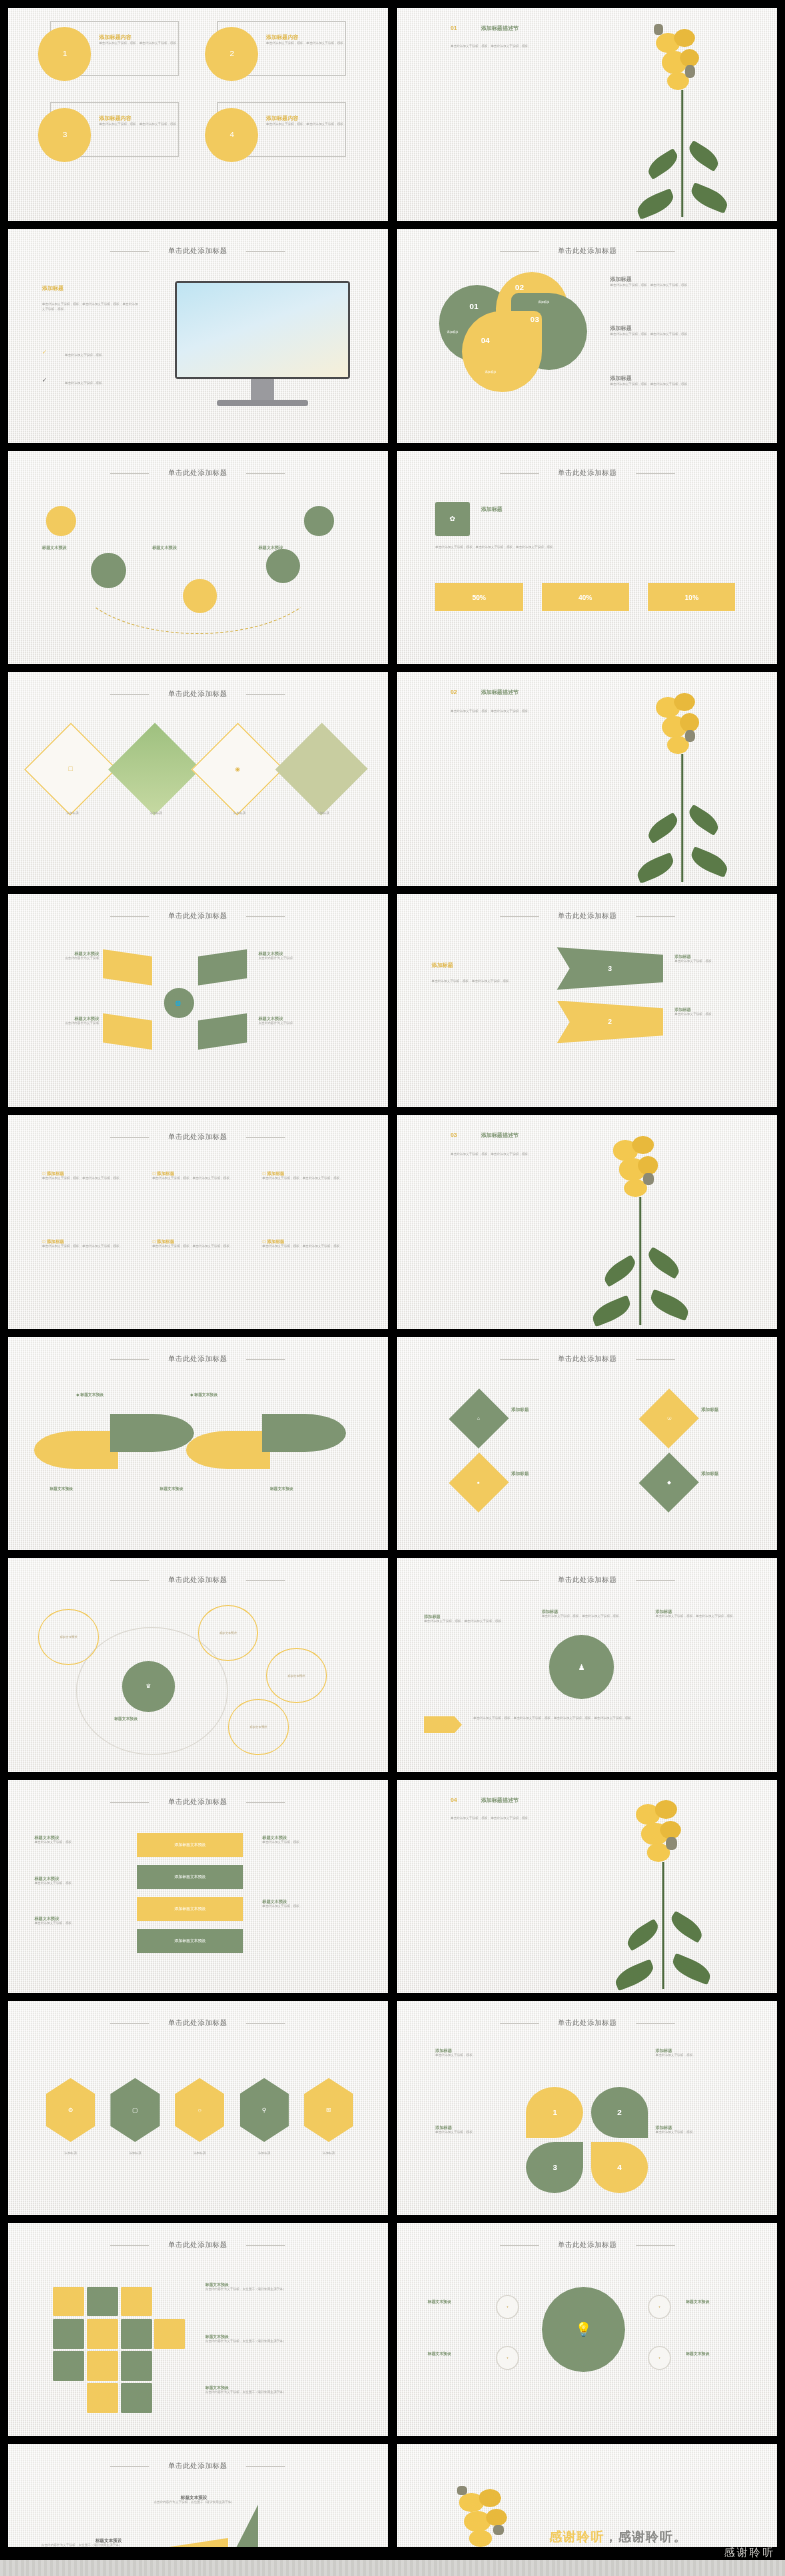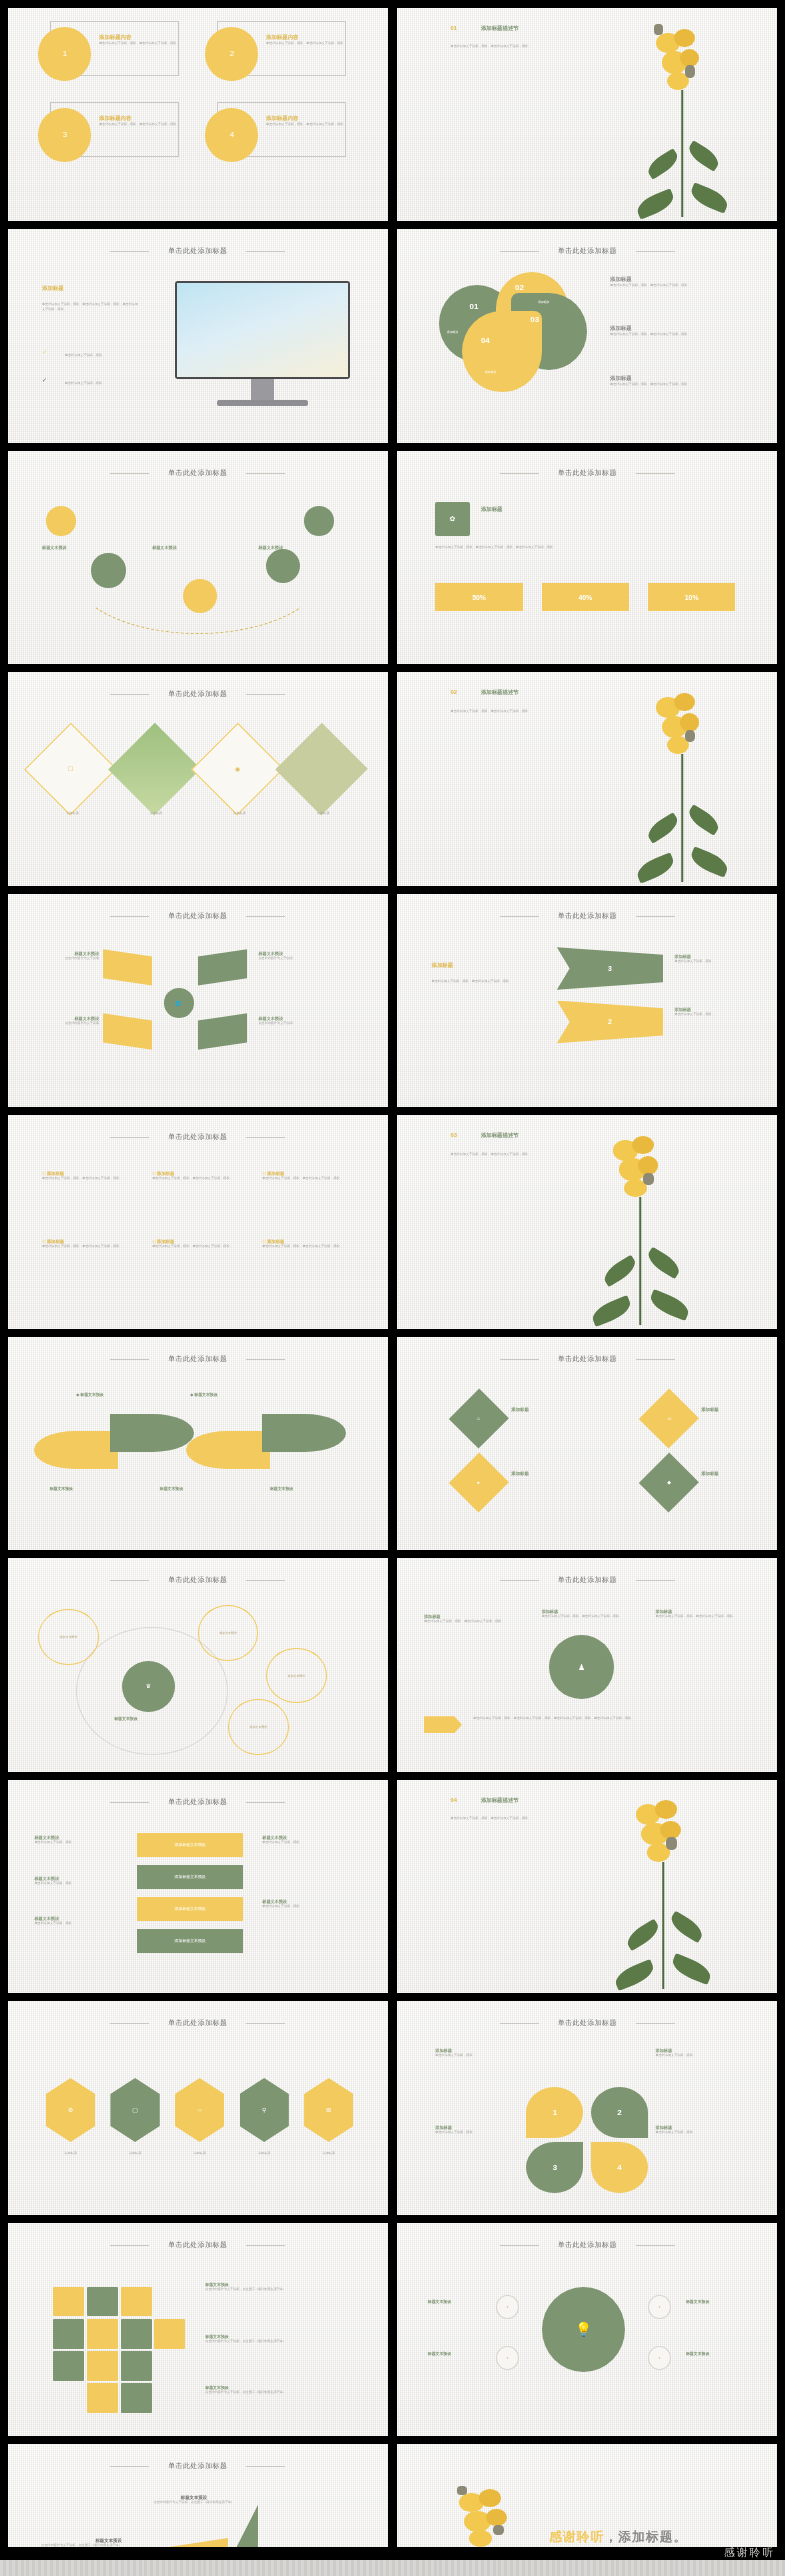--- a/index.html
+++ b/index.html
@@ -543,21 +543,21 @@
 
       <div class="pet" style="left:26%;top:6%;width:20%;height:11%;"></div>
       <div class="pet d" style="left:42%;top:4%;width:18%;height:10%;"></div>
       <div class="pet" style="left:30%;top:16%;width:22%;height:12%;"></div>
       <div class="pet d" style="left:48%;top:15%;width:17%;height:10%;"></div>
       <div class="pet" style="left:34%;top:27%;width:19%;height:10%;"></div>
       <div class="bud" style="left:54%;top:24%;width:9%;height:6%;"></div>
       <div class="bud" style="left:24%;top:2%;width:8%;height:5%;"></div>
     </div>
     <div class="abs" style="left:40%;top:40%;font-size:12.8px;font-weight:bold;letter-spacing:1px;">
-      <span style="color:#f2ca5e;">感谢聆听</span><span style="color:#8b8b88;">，添加标题。</span>
+      <span style="color:#f2ca5e;">感谢聆听</span><span style="color:#8b8b88;">，感谢聆听。</span>
     </div>
     <div class="abs body-txt" style="left:41%;top:55%;font-size:3.9px;">大学名称  这里输入您的专业名称  2017级本科01班</div>
 
   </div>
 
 </div>
 
 <div class="footer-strip"></div>
 <div class="footer-tex"></div>
 <div class="wm">感谢聆听</div>

